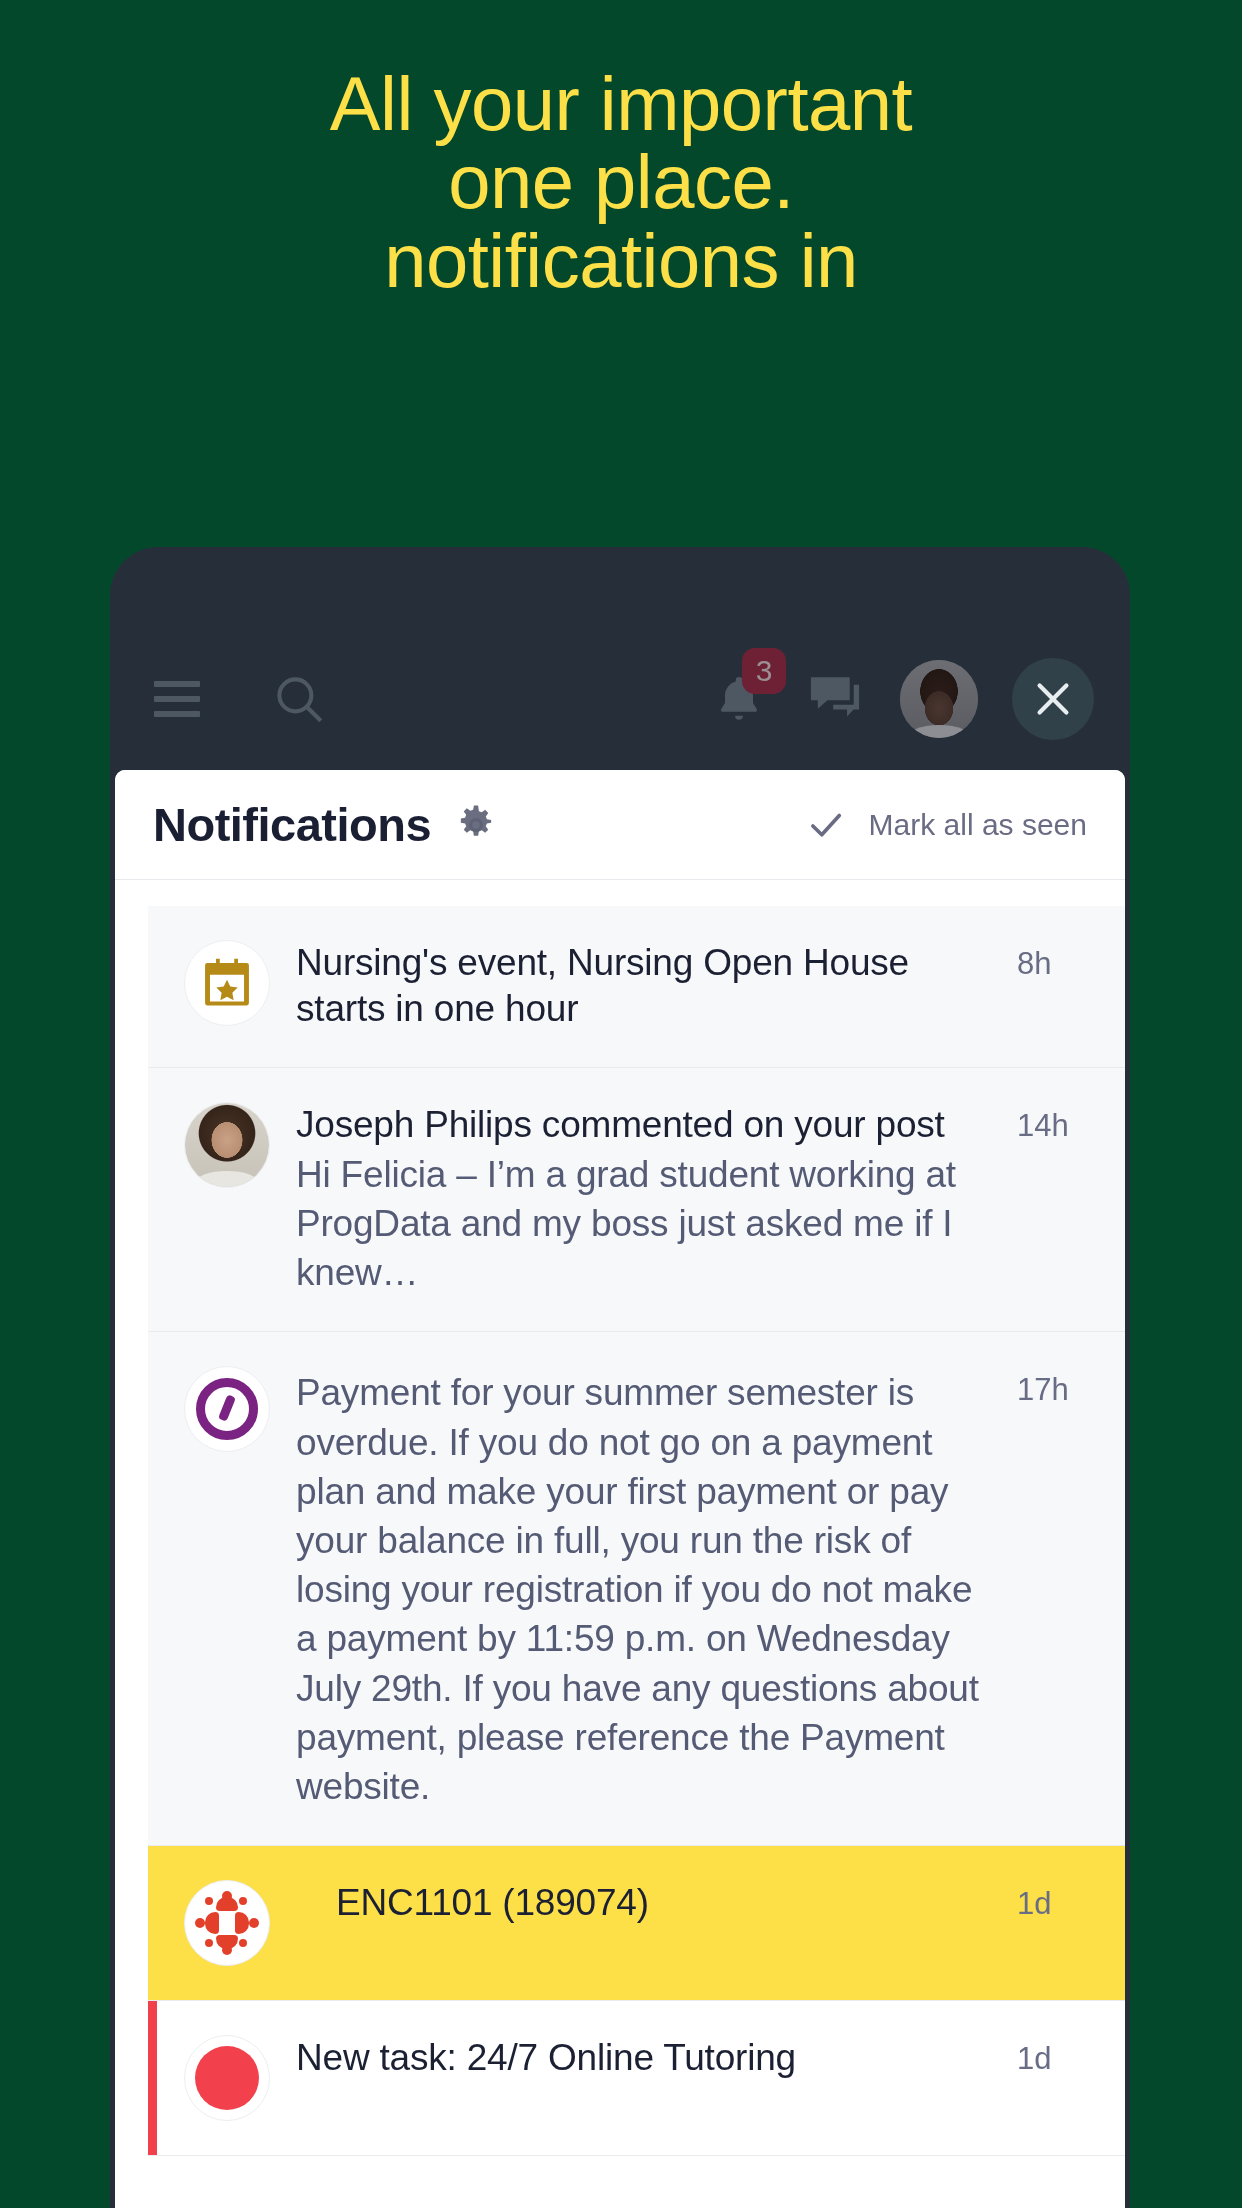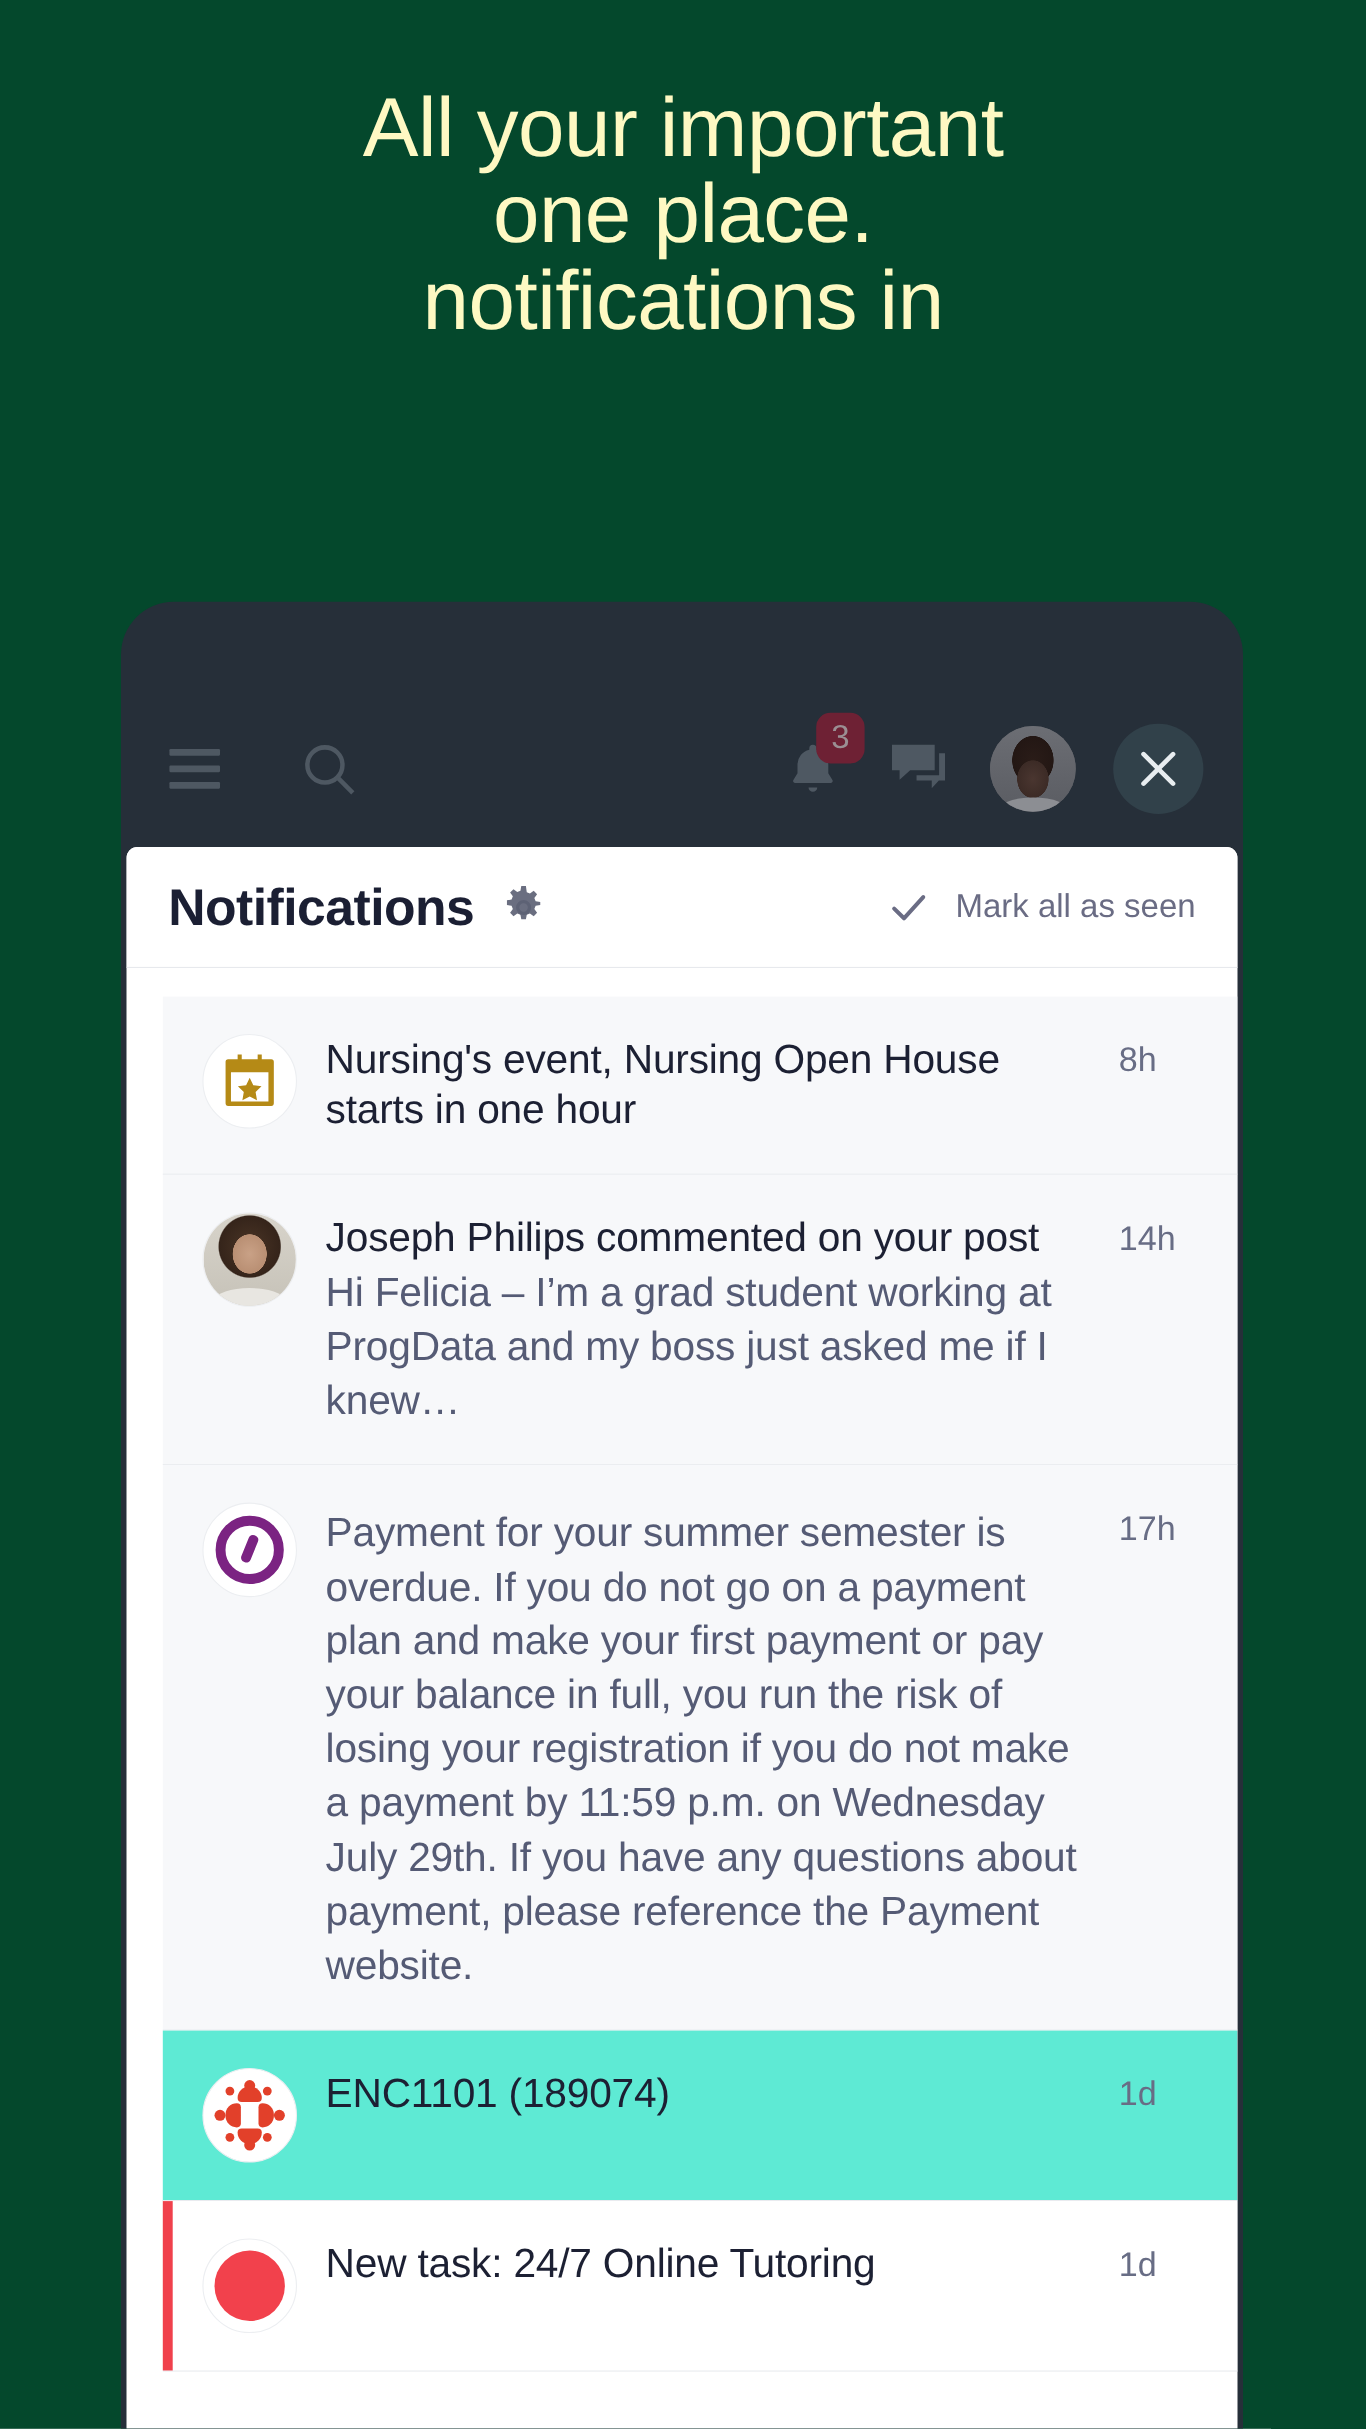--- a/index.html
+++ b/index.html
@@ -7,23 +7,23 @@
   body{
     background:#04482c;
     font-family:"Liberation Sans", sans-serif;
     overflow:hidden;
     position:relative;
   }
 
   
   .headline{
     position:absolute;
-    top:78px; left:0; right:0;
+    top:65px; left:0; right:0;
     text-align:center;
-    color:#fef9c3;
+    color:#fde047;
     font-size:76px;
     line-height:1.03;
     font-weight:400;
     letter-spacing:-0.5px;
     padding:0 90px;
   }
   .headline .ln{ display:block; }
 
   
   .phone{
@@ -139,21 +139,21 @@
   .rows{ position:absolute; top:136px; left:0; right:0; bottom:0; }
 
   .row{
     display:flex;
     padding:34px 36px 34px 36px;
     border-bottom:1px solid #e9ebef;
     position:relative;
     margin-left:33px;
   }
   .row.shaded{ background:#f7f8fa; }
-  .row.white{ background:#5eead4; }
+  .row.white{ background:#fde047;gap:40px; }
   .row.alert{ background:#ffffff; }
   .row.alert:before{
     content:"";
     position:absolute;
     left:0; top:0; bottom:0;
     width:9px;
     background:#f0414c;
   }
 
   .row-ico{

